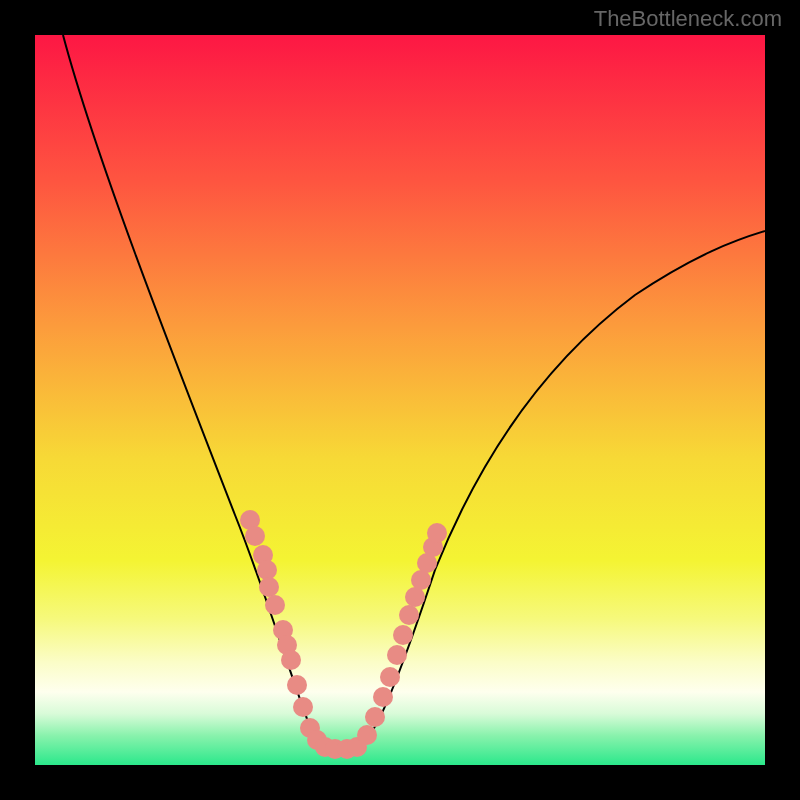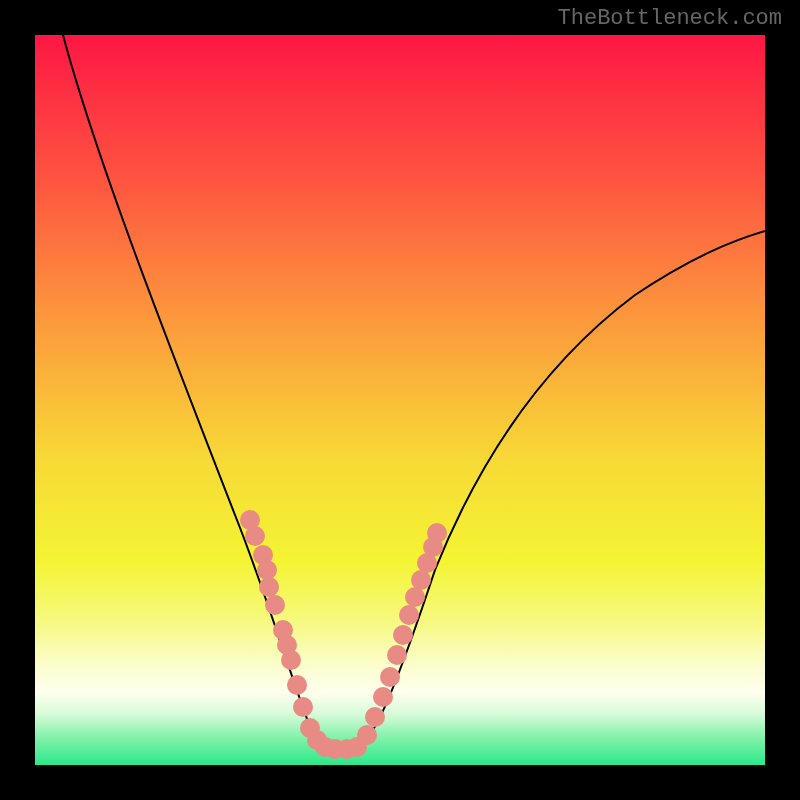--- a/index.html
+++ b/index.html
@@ -12,21 +12,20 @@
     font-family: Arial, sans-serif;
   }
   .watermark {
     position: absolute;
     top: 6px;
     right: 18px;
     color: #666;
     font-size: 22px;
     font-weight: 500;
     z-index: 10;
-    font-family: Liberation Mono, monospace;
   }
   .chart-frame {
     position: absolute;
     top: 35px;
     left: 35px;
     width: 730px;
     height: 730px;
     overflow: hidden;
   }
   .gradient-bg {

